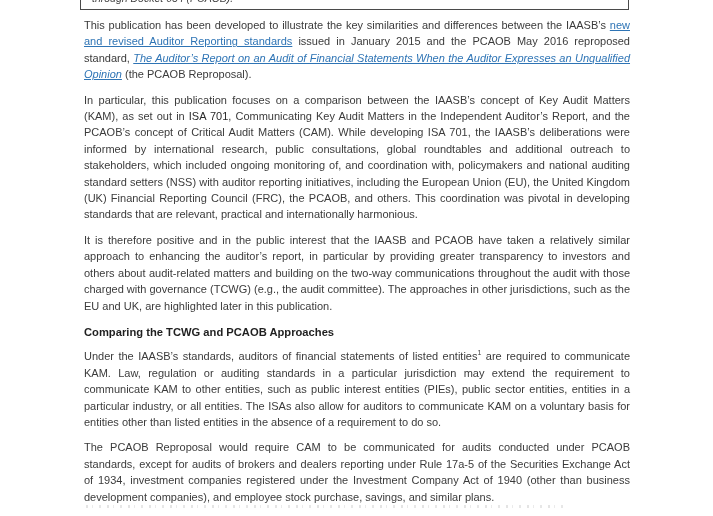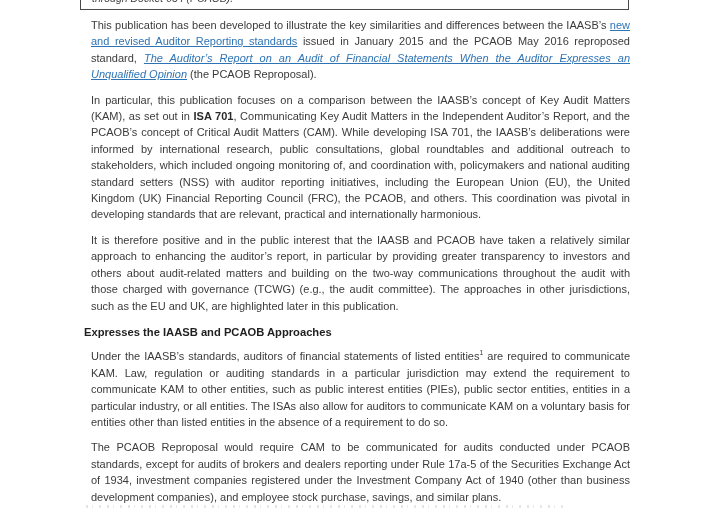--- a/index.html
+++ b/index.html
@@ -32,31 +32,31 @@
     color:#454545;
   }
   .doc{
     position:absolute;
     left:84px;top:17px;
     width:546px;
     font-size:11px;
     line-height:16.4px;
     text-align:justify;
   }
-  .doc p{margin:0 0 9px 7px;}
+  .doc p{margin:0 0 9px 0;}
   .doc h2{
     font-size:11.2px;
     line-height:16.4px;
     font-weight:bold;
     color:#1f1f1f;
     text-align:left;
     margin:10px 0 8px 0;
   }
   .run-plain{}
-  .run-bold{font-weight:bold;color:#2a2a2a;}
+  .run-bold{font-weight:normal;color:#2a2a2a;}
   .run-italic{}
   .run-link{color:var(--link);text-decoration:underline;}
   .run-link-italic{color:var(--link);text-decoration:underline;font-style:italic;}
   sup.run-sup{font-size:7px;line-height:0;vertical-align:super;}
   .ghost-line{
     position:absolute;
     left:86px;top:505px;
     width:478px;height:3px;
     opacity:.5;
     background:repeating-linear-gradient(90deg,
@@ -69,18 +69,18 @@
 <body>
 
 <div class="notice-box">
   <span class="notice-text">through Docket 034 (PCAOB).</span>
 </div>
 
 <div class="doc">
   <p><span class="run-plain">This publication has been developed to illustrate the key similarities and differences between the IAASB’s </span><span class="run-link">new and revised Auditor Reporting standards</span><span class="run-plain"> issued in January 2015 and the PCAOB May 2016 reproposed standard, </span><span class="run-link-italic">The Auditor’s Report on an Audit of Financial Statements When the Auditor Expresses an Unqualified Opinion</span><span class="run-plain"> (the PCAOB Reproposal).</span></p>
   <p><span class="run-plain">In particular, this publication focuses on a comparison between the IAASB’s concept of Key Audit Matters (KAM), as set out in </span><span class="run-bold">ISA 701</span><span class="run-plain">, </span><span class="run-italic">Communicating Key Audit Matters in the Independent Auditor’s Report</span><span class="run-plain">, and the PCAOB’s concept of Critical Audit Matters (CAM). While developing ISA 701, the IAASB’s deliberations were informed by international research, public consultations, global roundtables and additional outreach to stakeholders, which included ongoing monitoring of, and coordination with, policymakers and national auditing standard setters (NSS) with auditor reporting initiatives, including the European Union (EU), the United Kingdom (UK) Financial Reporting Council (FRC), the PCAOB, and others. This coordination was pivotal in developing standards that are relevant, practical and internationally harmonious.</span></p>
   <p><span class="run-plain">It is therefore positive and in the public interest that the IAASB and PCAOB have taken a relatively similar approach to enhancing the auditor’s report, in particular by providing greater transparency to investors and others about audit-related matters and building on the two-way communications throughout the audit with those charged with governance (TCWG) (e.g., the audit committee). The approaches in other jurisdictions, such as the EU and UK, are highlighted later in this publication.</span></p>
-  <h2>Expresses the IAASB and PCAOB Approaches</h2>
+  <h2>Comparing the TCWG and PCAOB Approaches</h2>
   <p><span class="run-plain">Under the IAASB’s standards, auditors of financial statements of listed entities</span><sup class="run-sup">1</sup><span class="run-plain"> are required to communicate KAM. Law, regulation or auditing standards in a particular jurisdiction may extend the requirement to communicate KAM to other entities, such as public interest entities (PIEs), public sector entities, entities in a particular industry, or all entities. The ISAs also allow for auditors to communicate KAM on a voluntary basis for entities other than listed entities in the absence of a requirement to do so.</span></p>
   <p><span class="run-plain">The PCAOB Reproposal would require CAM to be communicated for audits conducted under PCAOB standards, except for audits of brokers and dealers reporting under Rule 17a-5 of the Securities Exchange Act of 1934, investment companies registered under the Investment Company Act of 1940 (other than business development companies), and employee stock purchase, savings, and similar plans.</span></p>
 </div>
 
 <div class="ghost-line"></div>
 
 </body></html>

